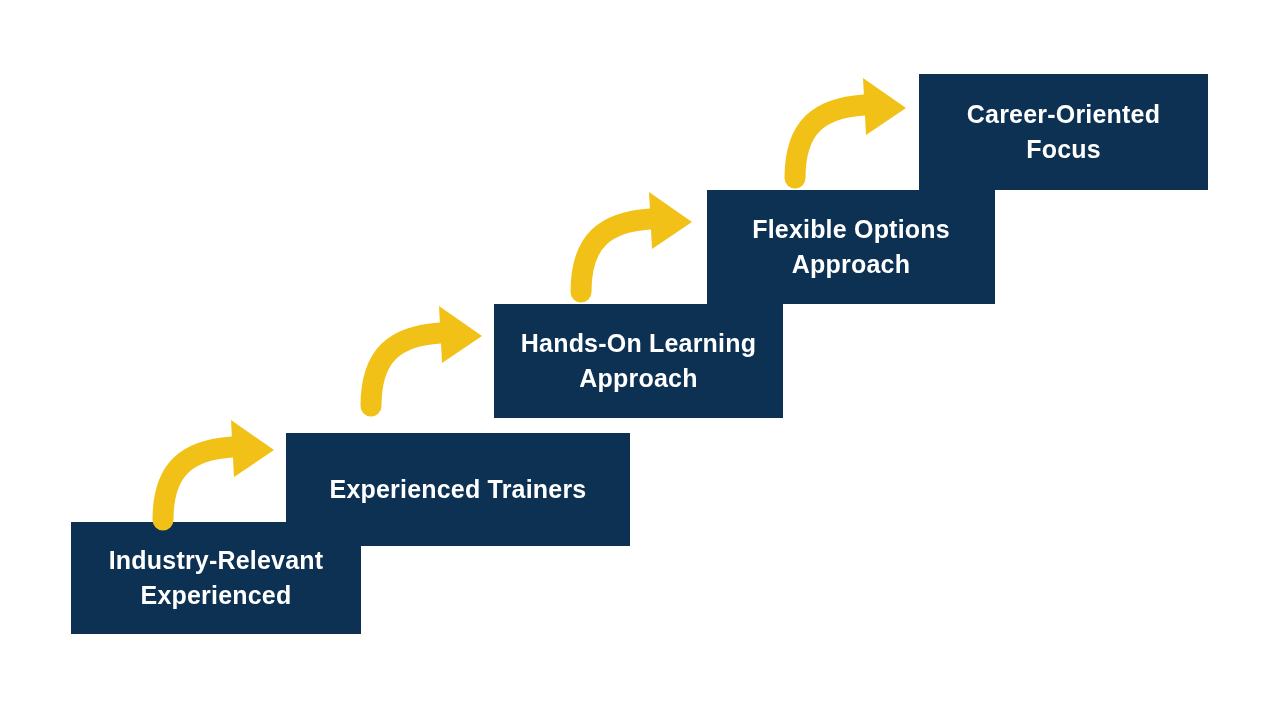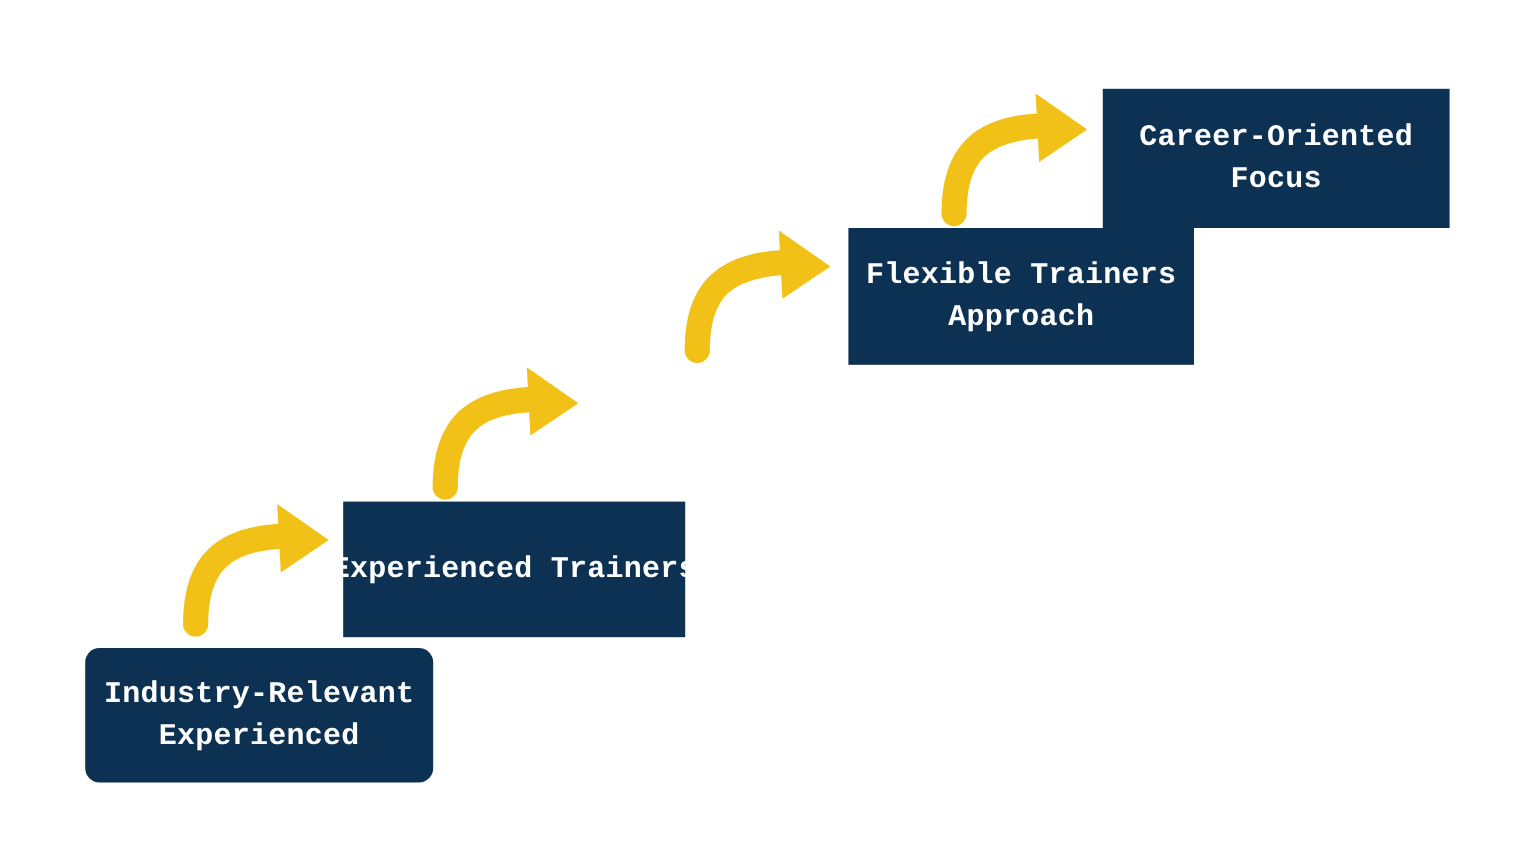--- a/index.html
+++ b/index.html
@@ -26,27 +26,26 @@
     color: var(--text);
     display: flex;
     flex-direction: column;
     align-items: center;
     justify-content: center;
     text-align: center;
     font-weight: bold;
     font-size: 25px;
     line-height: 35px;
     letter-spacing: 0.2px;
-    font-family: Liberation Mono, monospace;
   }
   .step-line { display: block; white-space: nowrap; }
   .step-line:empty { display: none; }
 
-  .step-1 { left: 71px;  top: 540px; width: 290px; height: 112px; border-radius: 12px; }
-  .step-2 { left: 286px; top: 418px; width: 285px; height: 113px; }
+  .step-1 { left: 71px;  top: 522px; width: 290px; height: 112px; }
+  .step-2 { left: 286px; top: 433px; width: 344px; height: 113px; }
   .step-3 { left: 494px; top: 304px; width: 289px; height: 114px; }
   .step-4 { left: 707px; top: 190px; width: 288px; height: 114px; }
   .step-5 { left: 919px; top: 74px;  width: 289px; height: 116px; }
 
   .arrow {
     position: absolute;
     width: 128px; height: 120px;
   }
   .arrow svg { display: block; width: 100%; height: 100%; }
   .arrow-1 { left: 148px; top: 412px; }
@@ -62,23 +61,27 @@
   <div class="step step-1">
     <span class="step-line">Industry-Relevant</span>
     <span class="step-line">Experienced</span>
   </div>
 
   <div class="step step-2">
     <span class="step-line">Experienced Trainers</span>
 
   </div>
 
+  <div class="step step-3">
+    <span class="step-line">Hands-On Learning</span>
+    <span class="step-line">Approach</span>
+  </div>
 
   <div class="step step-4">
-    <span class="step-line">Flexible Trainers</span>
+    <span class="step-line">Flexible Options</span>
     <span class="step-line">Approach</span>
   </div>
 
   <div class="step step-5">
     <span class="step-line">Career-Oriented</span>
     <span class="step-line">Focus</span>
   </div>
 
   <div class="arrow arrow-1">
     <svg viewBox="0 0 128 120" xmlns="http://www.w3.org/2000/svg" aria-hidden="true">

